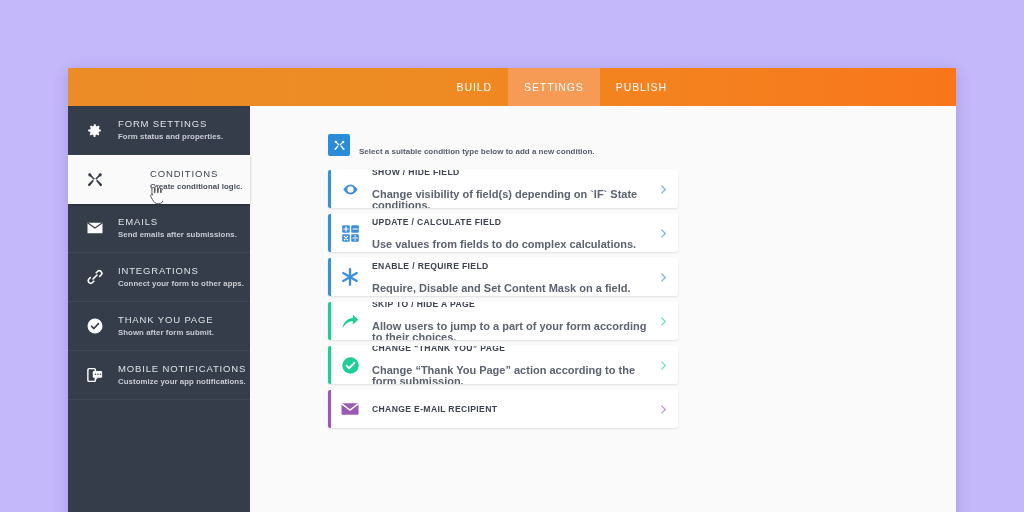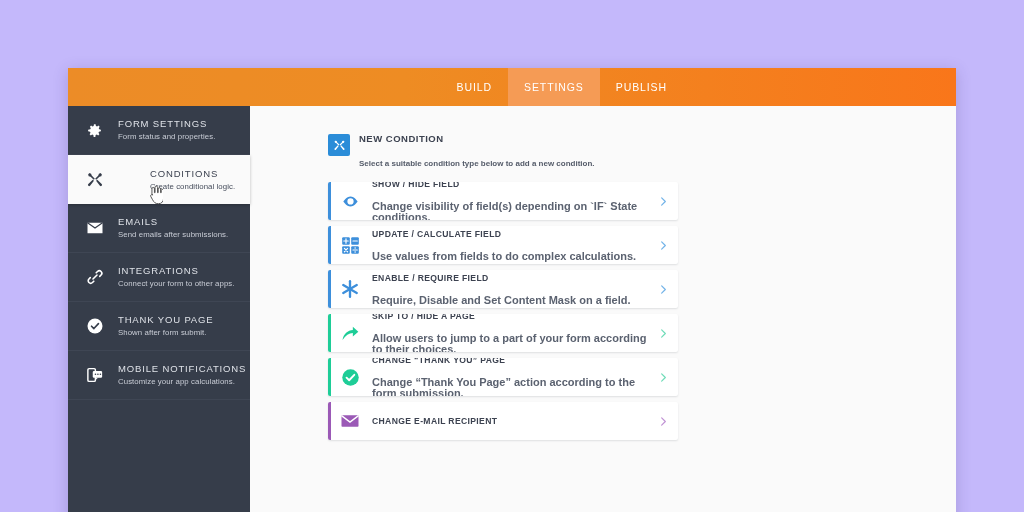--- a/index.html
+++ b/index.html
@@ -70,21 +70,21 @@
   .side-text { margin-left: 6px; }
   .side-title {
     color: #dfe2e8;
     font-size: 9.5px;
     letter-spacing: .85px;
     line-height: 12px;
   }
   .side-sub {
     color: #c9cdd6;
     font-size: 7.8px;
-    font-weight: normal;
+    font-weight: bold;
     letter-spacing: .08px;
     line-height: 11px;
     margin-top: 1px;
   }
   .side-item.active {
     background: #fafafa;
     border-bottom: none;
     box-shadow: 0 1px 3px rgba(0,0,0,.25);
     z-index: 3;
     gap: 32px;
@@ -247,40 +247,39 @@
             <rect x="2.5" y="3.5" width="10" height="17" rx="1.6" fill="none" stroke="currentColor" stroke-width="1.9"></rect>
             <rect x="9" y="6.5" width="12.5" height="9" rx="1.6" fill="currentColor"></rect>
             <path d="M12.5 15.5l0 3.4 3.4-3.4z" fill="currentColor"></path>
             <circle cx="12.6" cy="11" r="1.05" fill="#363d4a"></circle>
             <circle cx="15.9" cy="11" r="1.05" fill="#363d4a"></circle>
             <circle cx="19.2" cy="11" r="1.05" fill="#363d4a"></circle>
           </svg>
         </span>
         <span class="side-text">
           <span class="side-title" style="display:block">MOBILE NOTIFICATIONS</span>
-          <span class="side-sub" style="display:block">Customize your app calculations.</span>
+          <span class="side-sub" style="display:block">Customize your app notifications.</span>
         </span>
       </div>
 
     </div>
 
     <div class="main">
 
       <div class="sec-head">
         <span class="sec-badge">
           <svg width="13" height="13" viewBox="0 0 24 24" fill="currentColor">
             <path d="M3.1 4.6l1.5-1.5 7.2 7.2-1.5 1.5zM19.4 3.1l1.5 1.5-7.2 7.2-1.5-1.5z"></path>
             <path d="M13.4 13.1l1.6-1.6 5.9 5.9a1.6 1.6 0 01-2.3 2.3z"></path>
             <path d="M10.6 13.1L9 11.5l-5.9 5.9a1.6 1.6 0 002.3 2.3z"></path>
             <circle cx="5.2" cy="5.2" r="2.1"></circle>
             <circle cx="18.8" cy="5.2" r="2.1"></circle>
           </svg>
         </span>
         <span class="sec-txt">
-          <span class="sec-title" style="display:block">NEW CONDITION</span>
           <span class="sec-sub" style="display:block">Select a suitable condition type below to add a new condition.</span>
         </span>
       </div>
 
       <div class="card">
         <span class="accent" style="background:#3d8fdb"></span>
         <span class="c-icon">
           <svg width="19" height="19" viewBox="0 0 24 24" fill="#3d8fdb">
             <path d="M12 5.6C6.9 5.6 3 12 3 12s3.9 6.4 9 6.4 9-6.4 9-6.4-3.9-6.4-9-6.4zm0 10.3A3.9 3.9 0 1112 8a3.9 3.9 0 010 7.9z"></path>
             <circle cx="12" cy="12" r="2.1" fill="#ffffff"></circle>

